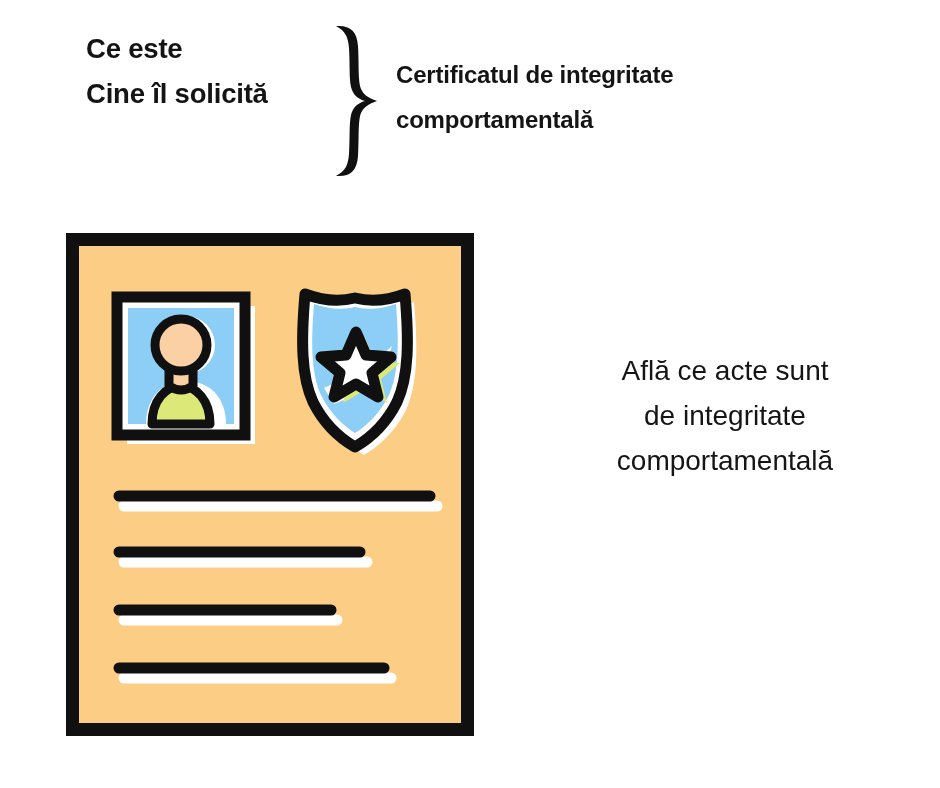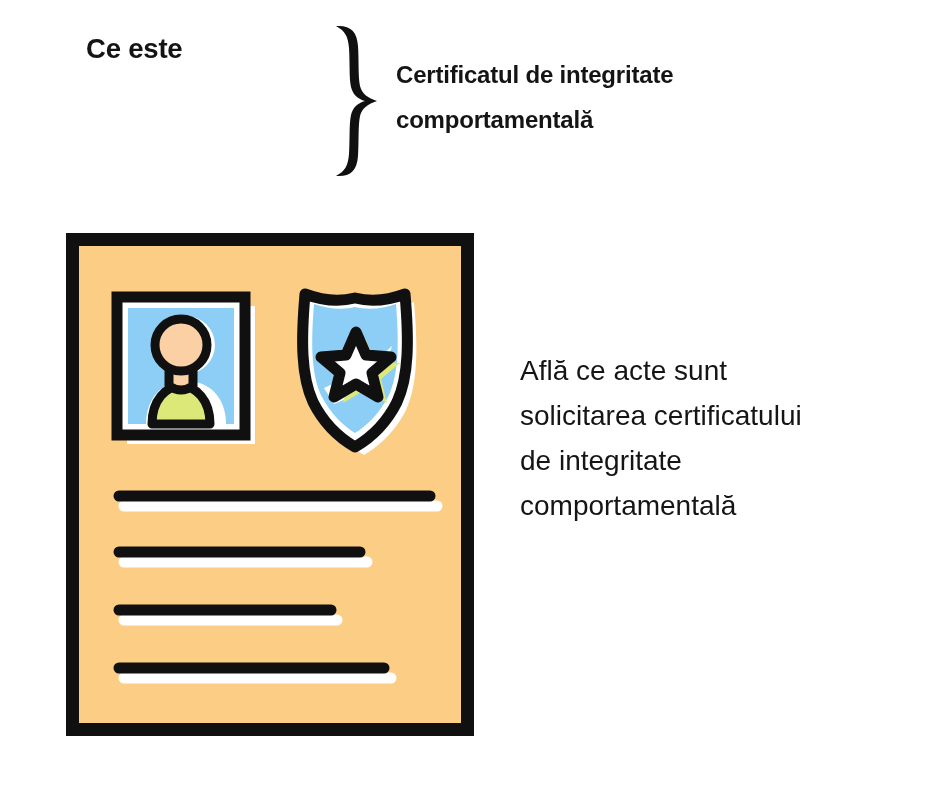--- a/index.html
+++ b/index.html
@@ -71,38 +71,39 @@
     width: 420px;
     height: 512px;
   }
 
   
   #description-block {
     position: absolute;
     left: 520px;
     top: 348px;
     width: 410px;
-    text-align: left;
+    text-align: center;
   }
   .description-line {
     font-family: "Liberation Sans", sans-serif;
     font-weight: normal;
     font-size: 28px;
     line-height: 45px;
     color: #151515;
     white-space: nowrap;
   }
 </style>
 </head>
 <body>
 
 <div id="header-block">
 
   <div id="header-list">
     <div class="header-list-line">Ce este</div>
+    <div class="header-list-line">Cine îl solicită</div>
   </div>
 
   <div id="brace-icon">
     <svg width="72" height="162" viewBox="0 0 72 162" xmlns="http://www.w3.org/2000/svg">
       <path d="M12 6
                C 26 5, 33 11, 34 26
                C 35 41, 34 56, 36 66
                C 38 74, 44 78, 53 81
                C 44 84, 38 88, 36 96
                C 34 106, 35 121, 34 136
@@ -187,16 +188,15 @@
 
       <line x1="62" y1="450" x2="329" y2="450" stroke="#ffffff" stroke-width="11" stroke-linecap="round"></line>
       <line x1="57" y1="440" x2="322" y2="440" stroke="#101010" stroke-width="11" stroke-linecap="round"></line>
     </g>
 
   </svg>
 </div>
 
 <div id="description-block">
   <div class="description-line">Află ce acte sunt</div>
-  <div class="description-line">solicitarea certificatului</div>
   <div class="description-line">de integritate</div>
   <div class="description-line">comportamentală</div>
 </div>
 
 </body></html>

